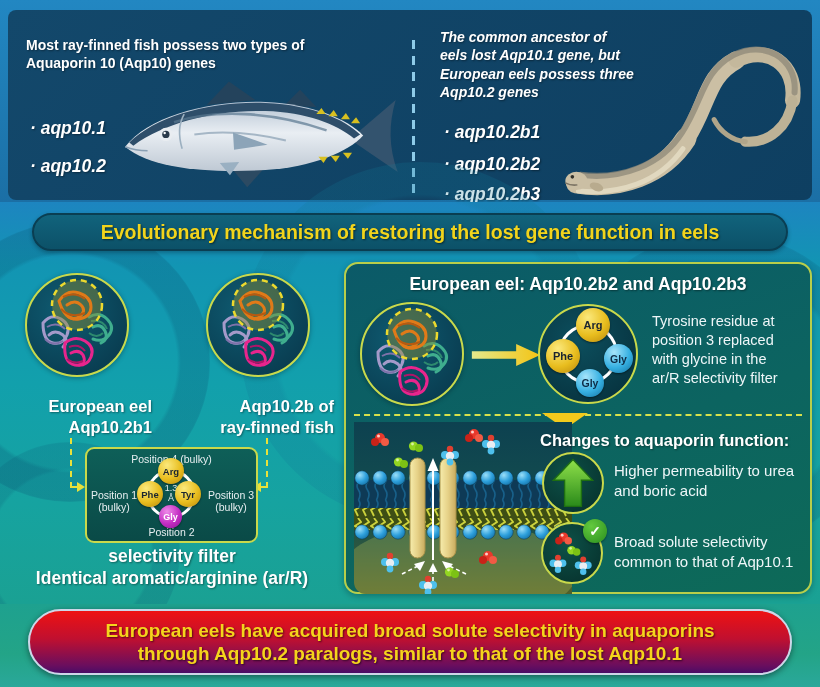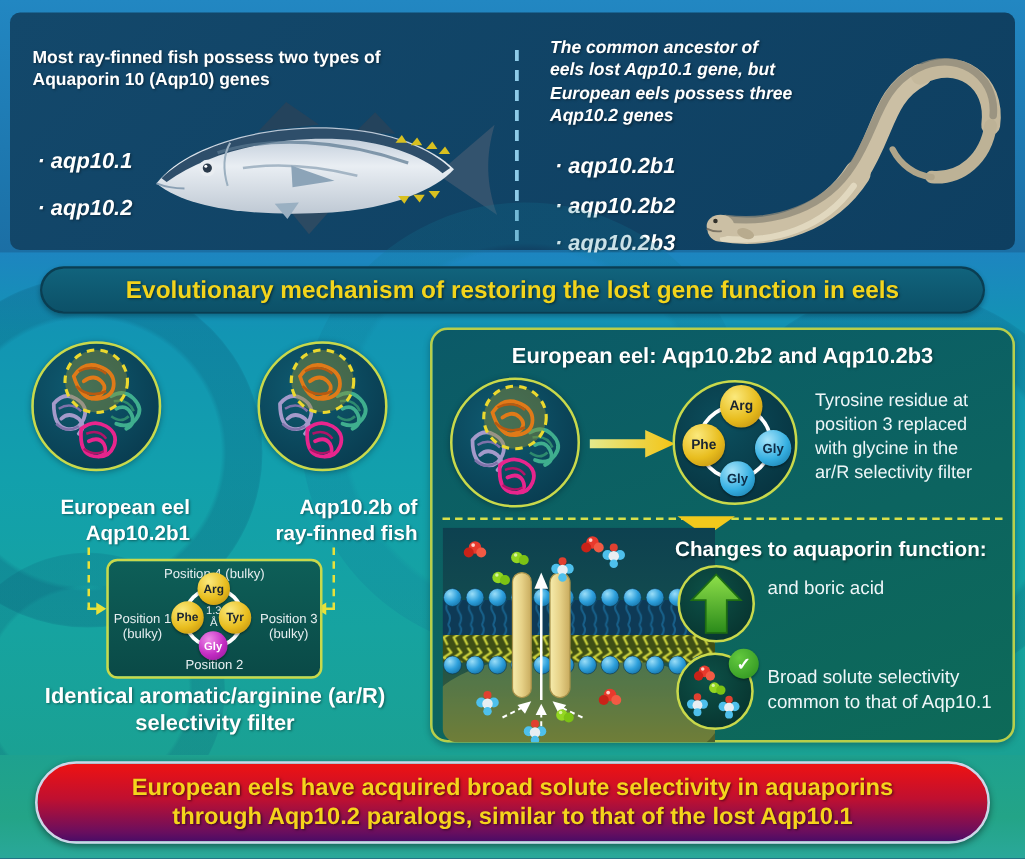--- a/index.html
+++ b/index.html
@@ -291,22 +291,22 @@
         <div>1.3</div>
         <div>Å</div>
       </div>
       <div class="ball ball-yellow" style="left:71px;top:9px;width:26px;height:26px;font-size:9.5px;">Arg</div>
       <div class="ball ball-yellow" style="left:50px;top:32px;width:26px;height:26px;font-size:9.5px;">Phe</div>
       <div class="ball ball-yellow" style="left:88px;top:32px;width:26px;height:26px;font-size:9.5px;">Tyr</div>
       <div class="ball ball-magenta" style="left:72px;top:56px;width:23px;height:23px;font-size:9px;">Gly</div>
     </div>
 
     <div class="filter-caption">
+      <div>selectivity filter</div>
       <div>Identical aromatic/arginine (ar/R)</div>
-      <div>selectivity filter</div>
     </div>
 
     <div class="right-panel">
       <div class="rp-title">European eel: Aqp10.2b2 and Aqp10.2b3</div>
 
       <div class="protein-circle rp-protein">
         <svg viewBox="0 0 100 100">
           <g stroke="#3fae8e" stroke-width="3" fill="none" stroke-linecap="round">
             <path d="M62,42 q10,-6 18,2 q8,8 2,16 q-6,8 -16,4"></path>
               <path d="M66,52 q8,-4 12,4 q4,8 -4,12"></path>
@@ -472,20 +472,21 @@
           <defs>
               <linearGradient id="upG" x1="0" y1="0" x2="0" y2="1">
             <stop offset="0%" stop-color="#8fe04a"></stop>
                 <stop offset="100%" stop-color="#2a8a1a"></stop>
           </linearGradient>
             </defs>
           <path d="M31,6 L52,28 L40,28 L40,56 L22,56 L22,28 L10,28 Z" fill="url(#upG)" stroke="#1e6e12" stroke-width="1.5"></path>
         </svg>
       </div>
       <div class="chg-text" style="left:268px;top:197px;width:194px;">
+        <div>Higher permeability to urea</div>
         <div>and boric acid</div>
       </div>
 
       <div class="chg-circle" style="left:195px;top:258px;">
         <svg viewBox="0 0 62 62">
           <use href="#molR" x="22" y="14"></use>
             <use href="#molG" x="33" y="28"></use>
           <use href="#molC" x="16" y="42"></use>
             <use href="#molC" x="43" y="44"></use>
         </svg>

